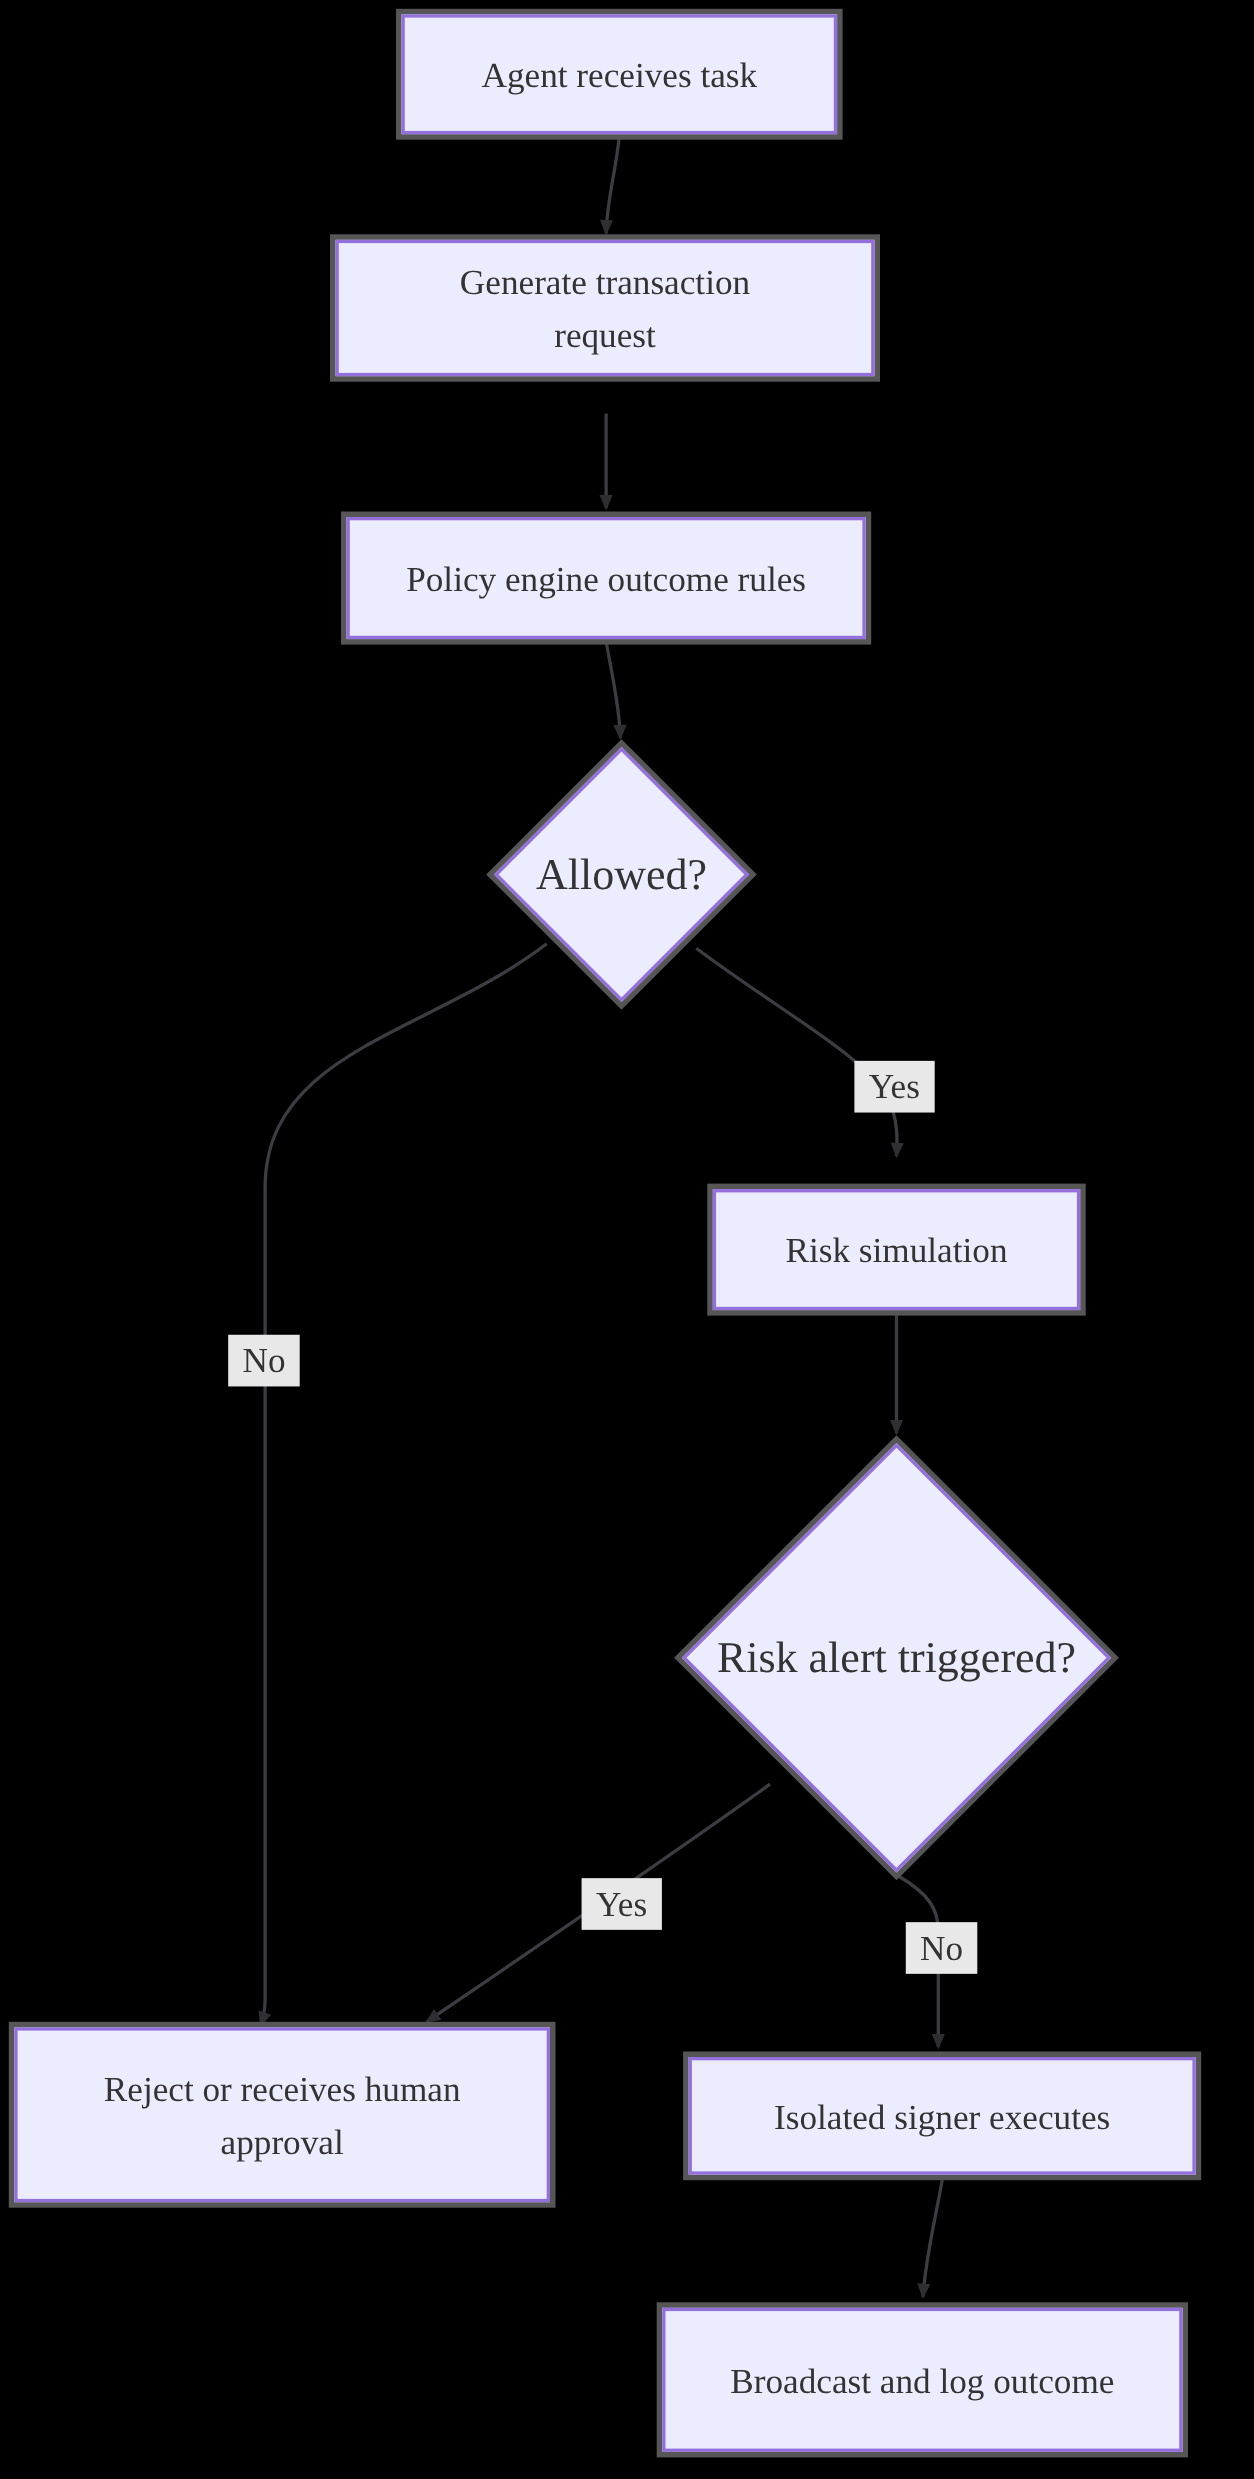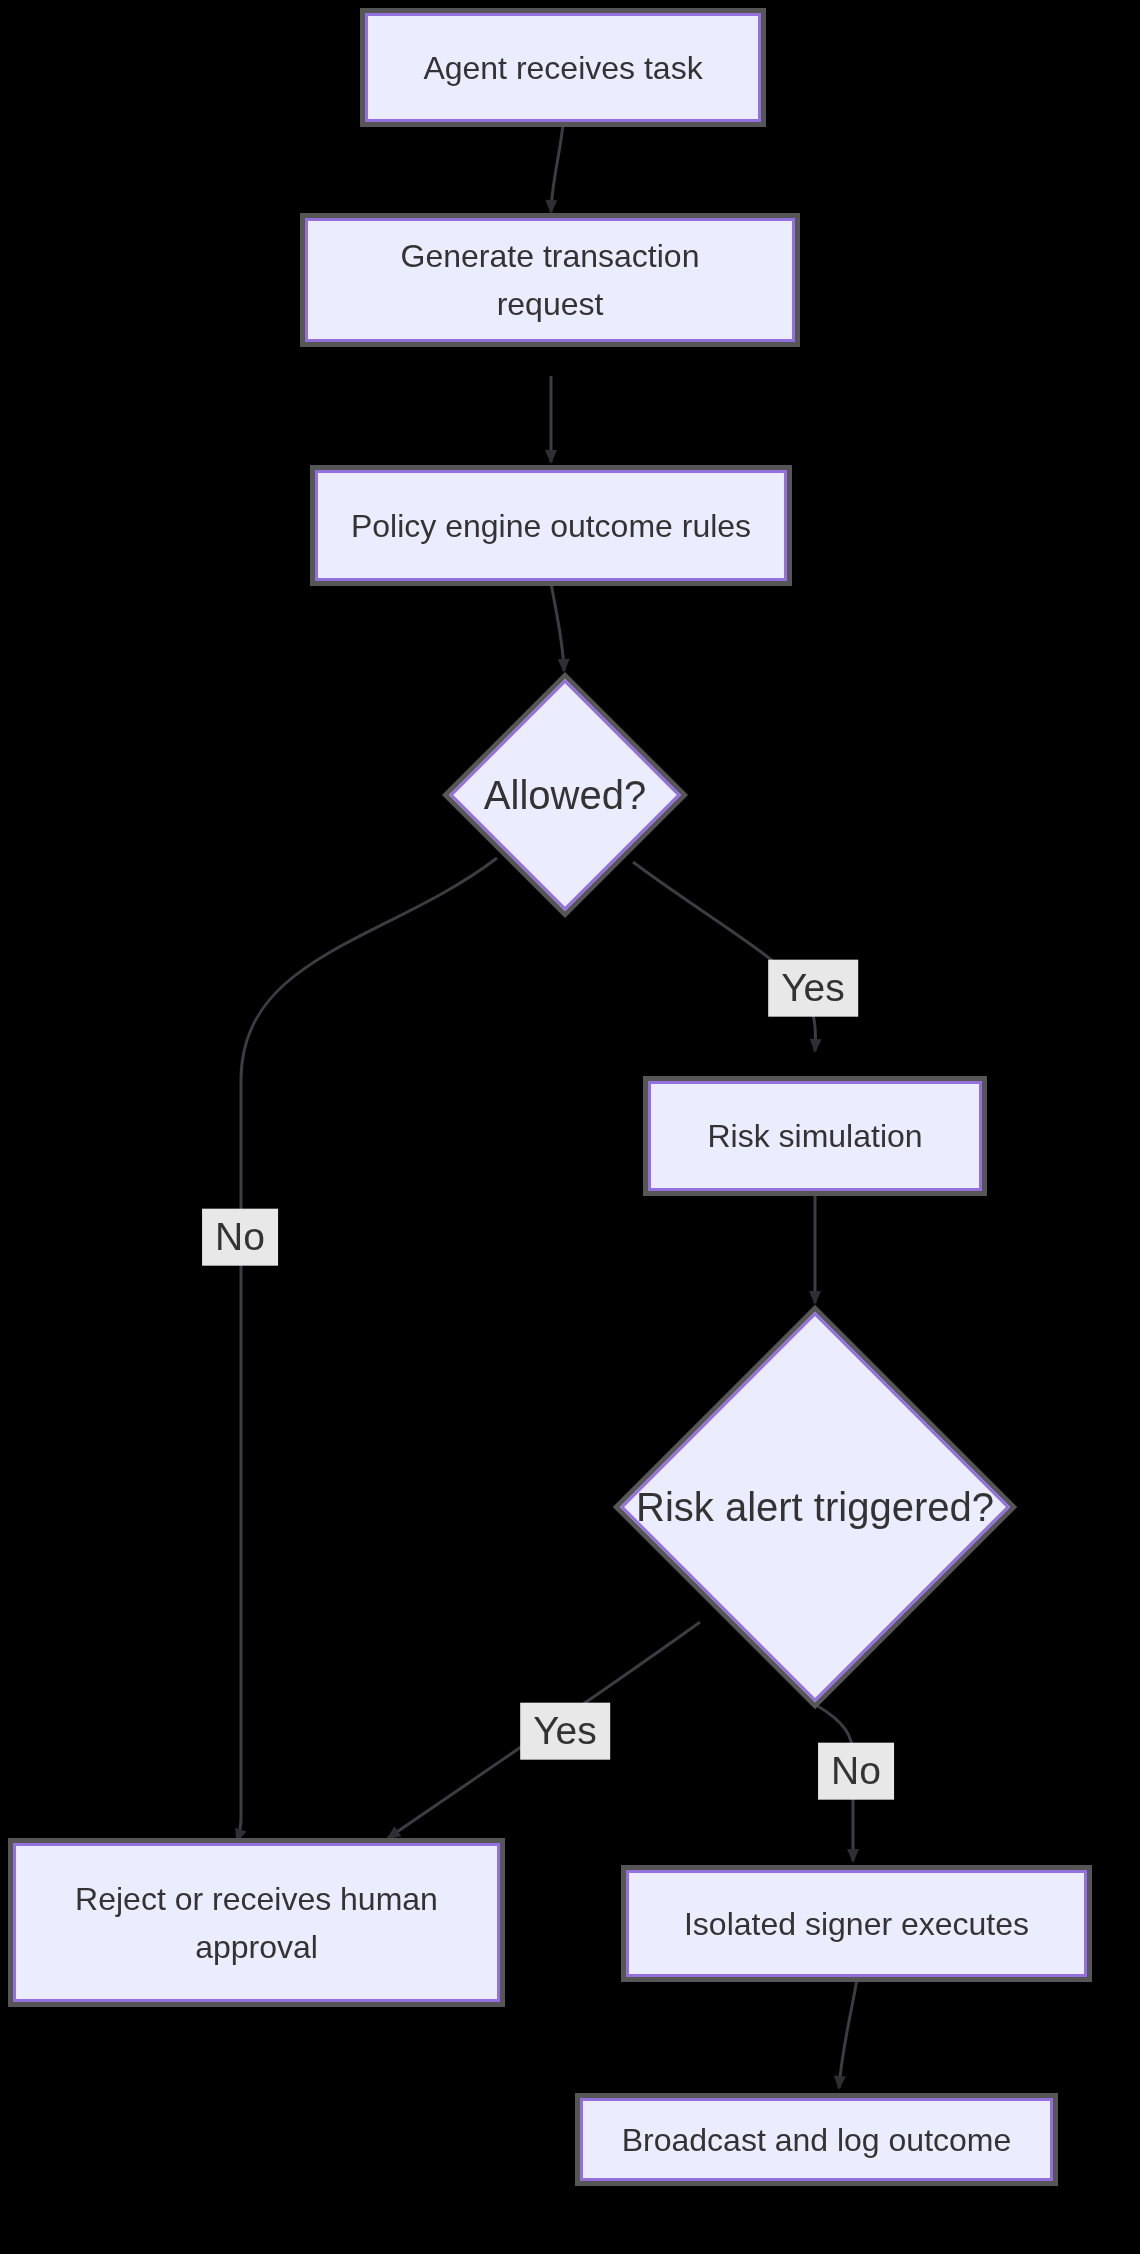--- a/index.html
+++ b/index.html
@@ -10,21 +10,21 @@
     --edge-color:#3c3c42;
     --arrow-color:#2e2e33;
     --edge-label-bg:#e8e8e8;
     --bg:#000000;
   }
   html,body{margin:0;padding:0;background:var(--bg);}
   #stage{
     position:relative;
     width:1140px;height:2254px;
     background:var(--bg);
-    font-family:Liberation Sans, sans-serif;
+    font-family:Liberation Serif, serif;
     overflow:hidden;
   }
   #edge-layer{position:absolute;left:0;top:0;width:1140px;height:2254px;}
   .edge{fill:none;stroke:var(--edge-color);stroke-width:3;}
   .node{
     position:absolute;
     box-sizing:border-box;
     background:var(--node-fill);
     border:3px solid var(--node-border);
     box-shadow:0 0 0 5px var(--node-outline);
@@ -47,21 +47,21 @@
     transform:translate(-50%,-50%);
     color:var(--text-color);
     font-size:40px;line-height:1.4;
     text-align:left;white-space:nowrap;
   }
   .edge-label{
     position:absolute;
     transform:translate(-50%,-50%);
     background:var(--edge-label-bg);
     color:var(--text-color);
-    font-size:39px;line-height:1.35;
+    font-size:32px;line-height:1.35;
     padding:2px 13px;
   }
 </style>
 </head>
 <body>
 
 <div id="stage">
 
   <svg id="edge-layer" width="1140" height="2254" viewBox="0 0 1140 2254">
     <defs>
@@ -103,21 +103,21 @@
   <div class="diamond-label" style="left:815px;top:1507px;">Risk alert triggered?</div>
 
   <div class="node" style="left:13px;top:1843px;width:487px;height:159px;">
     <div class="label" style="max-width:390px;">Reject or receives human approval</div>
   </div>
 
   <div class="node" style="left:626px;top:1870px;width:461px;height:107px;text-align:right;">
     <div class="label">Isolated signer executes</div>
   </div>
 
-  <div class="node" style="left:580px;top:2098px;width:473px;height:83px;">
+  <div class="node" style="left:602px;top:2098px;width:473px;height:131px;">
     <div class="label">Broadcast and log outcome</div>
   </div>
 
   <div class="edge-label" style="left:813px;top:988px;">Yes</div>
   <div class="edge-label" style="left:240px;top:1237px;">No</div>
   <div class="edge-label" style="left:565px;top:1731px;">Yes</div>
   <div class="edge-label" style="left:856px;top:1771px;">No</div>
 
 </div>
 

